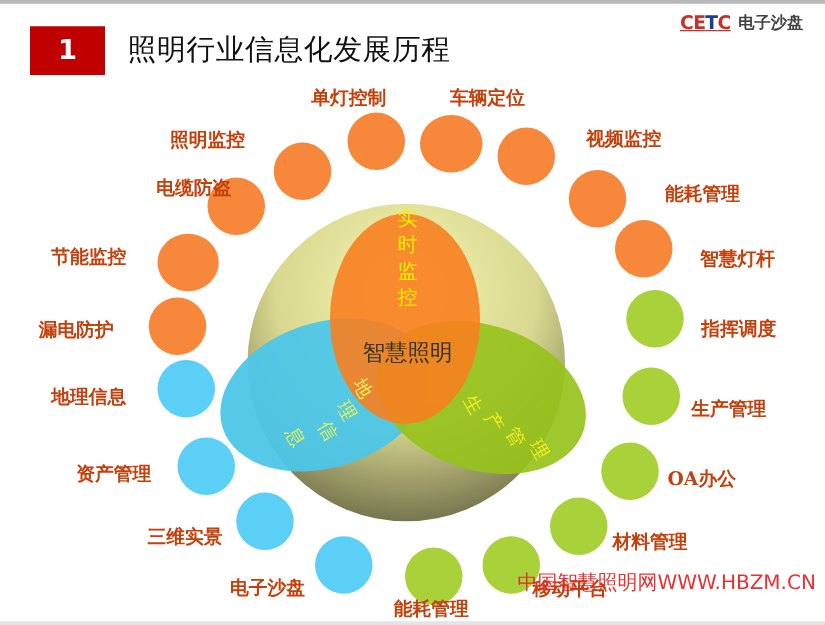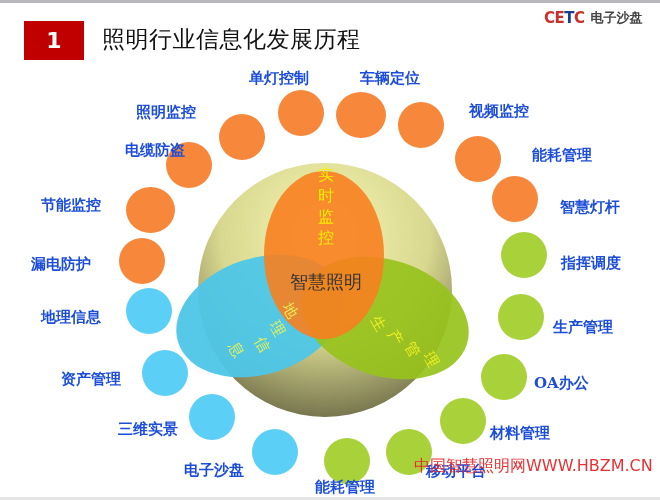--- a/index.html
+++ b/index.html
@@ -2,25 +2,25 @@
 <html><head>
 <meta charset="utf-8">
 <style>
   html, body { margin:0; padding:0; }
   body { width:660px; height:500px; position:relative; overflow:hidden; background:#ffffff; font-family:"DejaVu Serif", serif; }
   .topline { position:absolute; left:0; top:0; width:660px; height:3px; background:#b8b8bc; }
   .bottomline { position:absolute; left:0; top:497px; width:660px; height:3px; background:#e4e4e4; }
   .num-box { position:absolute; left:24px; top:21px; width:60px; height:39px; background:#c00000; color:#fff; font-family:"DejaVu Sans", sans-serif; font-weight:bold; font-size:22px; display:flex; align-items:center; justify-content:center; }
   .title { position:absolute; left:102px; top:24px; font-family:"DejaVu Sans", sans-serif; font-weight:normal; font-size:23px; color:#111; letter-spacing:0.5px; }
   .logo { position:absolute; left:544px; top:9px; display:flex; align-items:center; gap:6px; }
-  .logo-mark { font-family:"DejaVu Sans", sans-serif; font-weight:bold; font-size:15px; color:#c8312b; letter-spacing:-0.5px; }
+  .logo-mark { font-family:"DejaVu Sans", sans-serif; font-weight:bold; font-size:15px; color:#c8312b; letter-spacing:-0.5px;text-decoration:underline; }
   .logo-mark .i { color:#1b3f8f; }
   .logo-text { font-family:"DejaVu Sans", sans-serif; font-weight:bold; font-size:13px; color:#444; }
   .dot { position:absolute; border-radius:50%; }
-  .lbl { position:absolute; font-family:"DejaVu Serif", serif; font-weight:bold; font-size:15px; color:#1d4ed8; white-space:nowrap; }
+  .lbl { position:absolute; font-family:"DejaVu Serif", serif; font-weight:bold; font-size:15px; color:#c2410c; white-space:nowrap; }
   svg.venn { position:absolute; left:0; top:0; }
   .watermark { position:absolute; left:414px; top:456px; font-family:"DejaVu Sans", sans-serif; font-size:16px; color:#e8262a; white-space:nowrap; opacity:0.95; }
 </style>
 </head>
 <body>
 
 <div class="topline"></div>
 
 <div class="num-box">1</div>
 <div class="title">照明行业信息化发展历程</div>

